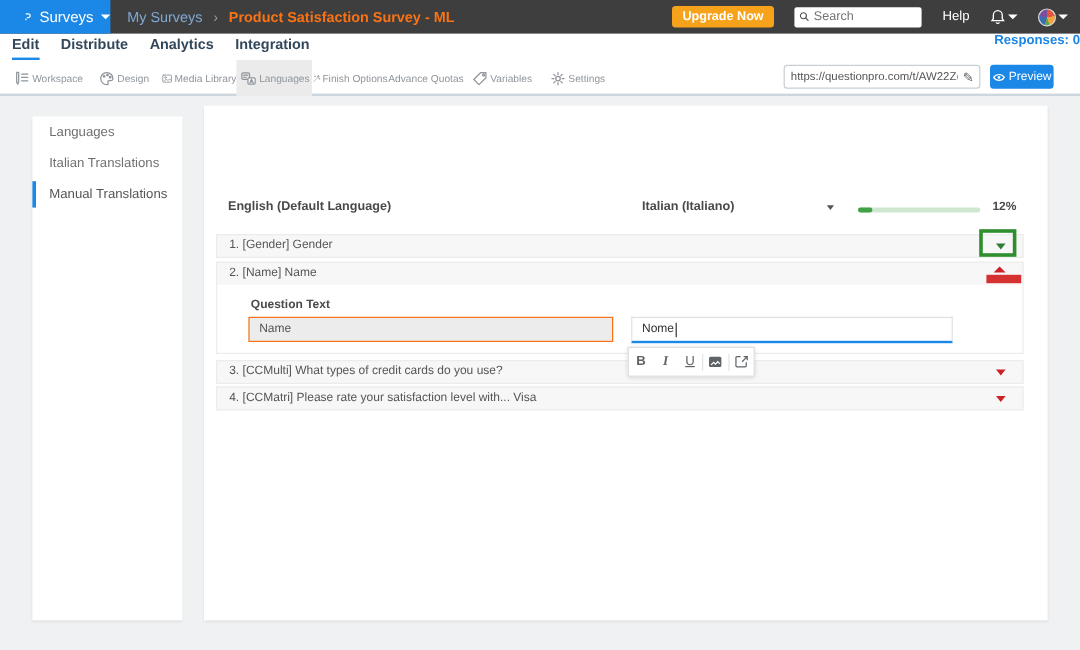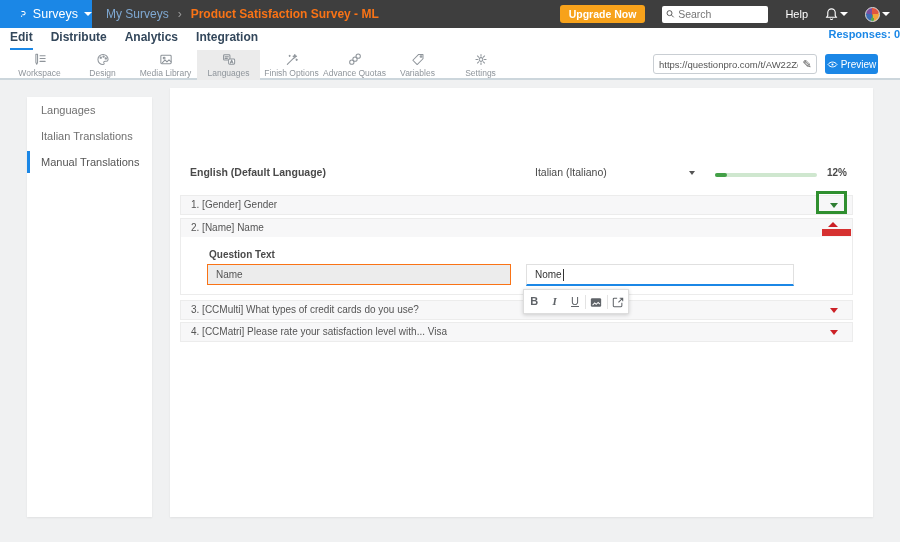--- a/index.html
+++ b/index.html
@@ -34,21 +34,21 @@
   
   .subnav{position:absolute;top:28px;left:0;right:0;height:22px;background:#fff;display:flex;font-size:12px}
   .subnav .nav-item{margin-left:18px;color:var(--ink);font-weight:bold;cursor:pointer;padding:2px 0}
   .subnav .nav-item:first-child{margin-left:10px}
   .subnav .nav-item.active{border-bottom:2px solid var(--blue)}
   .responses{margin-left:auto;margin-right:0;font-size:11px;color:var(--blue);font-weight:bold}
 
   
   .ribbon{position:absolute;top:50px;left:0;right:0;height:30px;background:#fff;border-bottom:2px solid #ccd6dc}
   .tools{position:absolute;left:8px;top:0;height:30px;display:flex}
-  .tool{width:63px;height:30px;display:flex;flex-direction:column;align-items:center;justify-content:center;gap:1px;cursor:pointer}
+  .tool{width:63px;height:30px;display:flex;flex-direction:row;align-items:center;justify-content:center;gap:1px;cursor:pointer}
   .tool.active{background:#ebebeb}
   .tool .lbl{font-size:8.5px;color:var(--gray-ic);white-space:nowrap}
   .tool svg{display:block;stroke:var(--gray-ic);fill:none;stroke-width:1.1;stroke-linecap:round;stroke-linejoin:round}
   .urlbox{position:absolute;left:653px;top:4px;width:164px;height:20px;border:1px solid #c9ced3;border-radius:3px;background:#fff;display:flex;align-items:center}
   .urltext{flex:1;font-size:9.5px;color:#555;padding:0 5px;white-space:nowrap;overflow:hidden}
   .urlpencil{width:18px;text-align:center;color:#555;font-size:11px;cursor:pointer}
   .previewbtn{position:absolute;left:825px;top:4px;width:53px;height:20px;background:var(--blue);border:none;border-radius:3px;color:#fff;font-size:10px;display:flex;align-items:center;justify-content:center;gap:3px;cursor:pointer}
 
   
   .sidebar{position:absolute;left:27px;top:97px;width:125px;height:420px;background:#fff;box-shadow:0 1px 2px rgba(0,0,0,.07)}
@@ -57,21 +57,21 @@
   .side-item.active::before{content:"";position:absolute;left:0;top:2px;bottom:2px;width:3px;background:var(--blue)}
 
   .card{position:absolute;left:170px;top:88px;width:703px;height:429px;background:#fff;box-shadow:0 1px 2px rgba(0,0,0,.07)}
   .tabs{position:absolute;left:0;top:30px;right:20px;height:26px;border-bottom:1px solid #e4e4e4}
   .tab{position:absolute;bottom:-1px;font-size:11px;font-weight:bold;color:var(--ink);padding-bottom:8px;cursor:pointer}
   .tab.t1{left:18px}
   .tab.t2{left:140px}
   .tab.active{border-bottom:2px solid var(--blue)}
 
   .src-lang{position:absolute;left:20px;top:78px;font-size:10.5px;font-weight:bold;color:#4a4a4a}
-  .tgt-lang{position:absolute;left:365px;top:78px;font-size:10.5px;font-weight:normal;color:#4a4a4a;cursor:pointer}
+  .tgt-lang{position:absolute;left:365px;top:78px;font-size:10.5px;font-weight:bold;color:#4a4a4a;cursor:pointer}
   .tgt-caret{position:absolute;left:519px;top:83px;cursor:pointer}
   .progress{position:absolute;left:545px;top:85px;width:102px;height:4px;background:#cfe7cf;border-radius:2px}
   .progress-fill{height:100%;background:var(--green);border-radius:2px}
   .pct{position:absolute;left:657px;top:79px;font-size:10px;font-weight:bold;color:#4a4a4a}
 
   .qrow{position:absolute;left:10px;width:673px;height:20px;background:#f7f7f8;border:1px solid #ececec;font-size:10px;color:#555;line-height:18px;padding-left:10px;cursor:pointer}
   .qrow .row-caret{position:absolute;right:14px;top:7px}
   .r1{top:107px}.r2{top:130px}.r3{top:212px}.r4{top:234px}
 
   .green-box{position:absolute;left:646px;top:103px;width:31px;height:23px;border:3px solid var(--anno-green);z-index:5;pointer-events:none}

